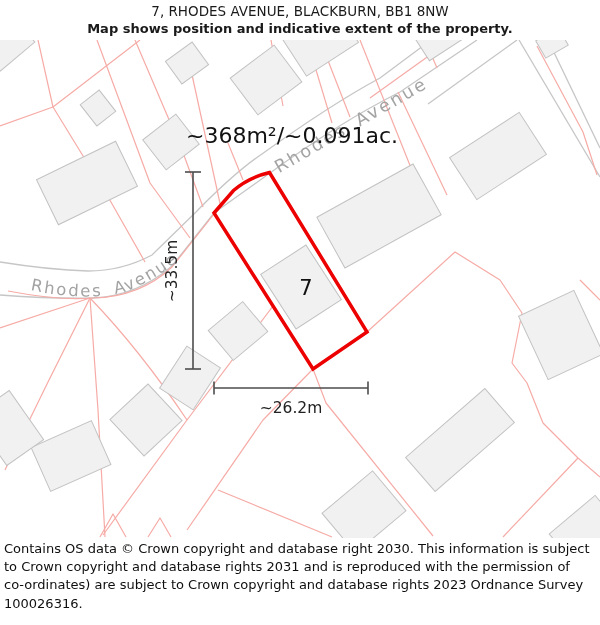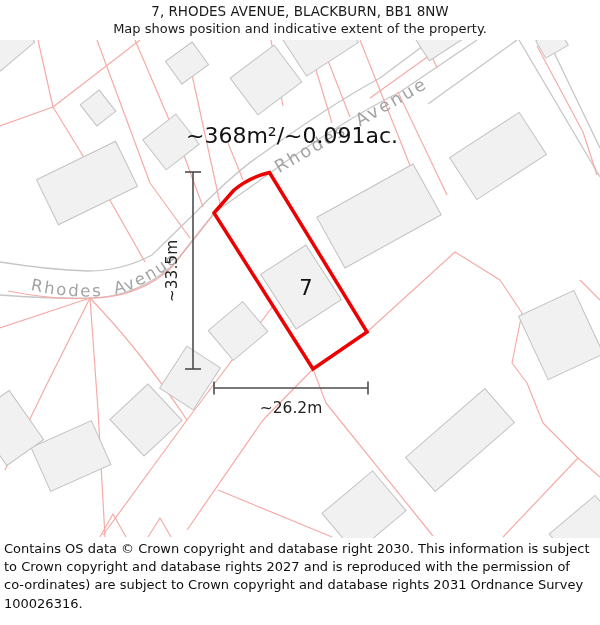--- a/index.html
+++ b/index.html
@@ -7,21 +7,21 @@
     width:600px;height:625px;position:relative;overflow:hidden;
     background:#ffffff;
     font-family:"DejaVu Sans","Liberation Sans",sans-serif;
     -webkit-font-smoothing:antialiased;
   }
   .header{
     position:absolute;top:3px;left:0;width:600px;
     text-align:center;color:#1a1a1a;z-index:3;
   }
   .header .title{font-size:13.5px;line-height:17px;}
-  .header .subtitle{font-size:13px;line-height:17px;}
+  .header .subtitle{font-size:13px;line-height:17px;font-weight:bold;}
   #map-svg{position:absolute;top:40px;left:0;z-index:1;}
   .footer{
     position:absolute;top:540px;left:4px;width:594px;
     font-size:13px;line-height:18.2px;color:#0f0f0f;z-index:3;
   }
 </style>
 </head>
 <body>
 
 <div class="header">
@@ -99,16 +99,16 @@
     <line x1="185" y1="369" x2="201" y2="369" stroke="#4d4d4d" stroke-width="1.6"></line>
     <text x="177" y="271" font-size="15.5" fill="#222" text-anchor="middle" transform="rotate(-90 177 271)">~33.5m</text>
     <line x1="214" y1="388" x2="368" y2="388" stroke="#4d4d4d" stroke-width="1.6"></line>
     <line x1="214" y1="381.5" x2="214" y2="394.5" stroke="#4d4d4d" stroke-width="1.6"></line>
     <line x1="368" y1="381.5" x2="368" y2="394.5" stroke="#4d4d4d" stroke-width="1.6"></line>
     <text x="291" y="413" font-size="15.5" fill="#222" text-anchor="middle">~26.2m</text>
   </svg>
 
 <div class="footer">
     <div>Contains OS data © Crown copyright and database right 2030. This information is subject</div>
-    <div>to Crown copyright and database rights 2027 and is reproduced with the permission of</div>
-    <div>co-ordinates) are subject to Crown copyright and database rights 2031 Ordnance Survey</div>
+    <div>to Crown copyright and database rights 2031 and is reproduced with the permission of</div>
+    <div>co-ordinates) are subject to Crown copyright and database rights 2023 Ordnance Survey</div>
     <div>100026316.</div>
   </div>
 
 </body></html>

